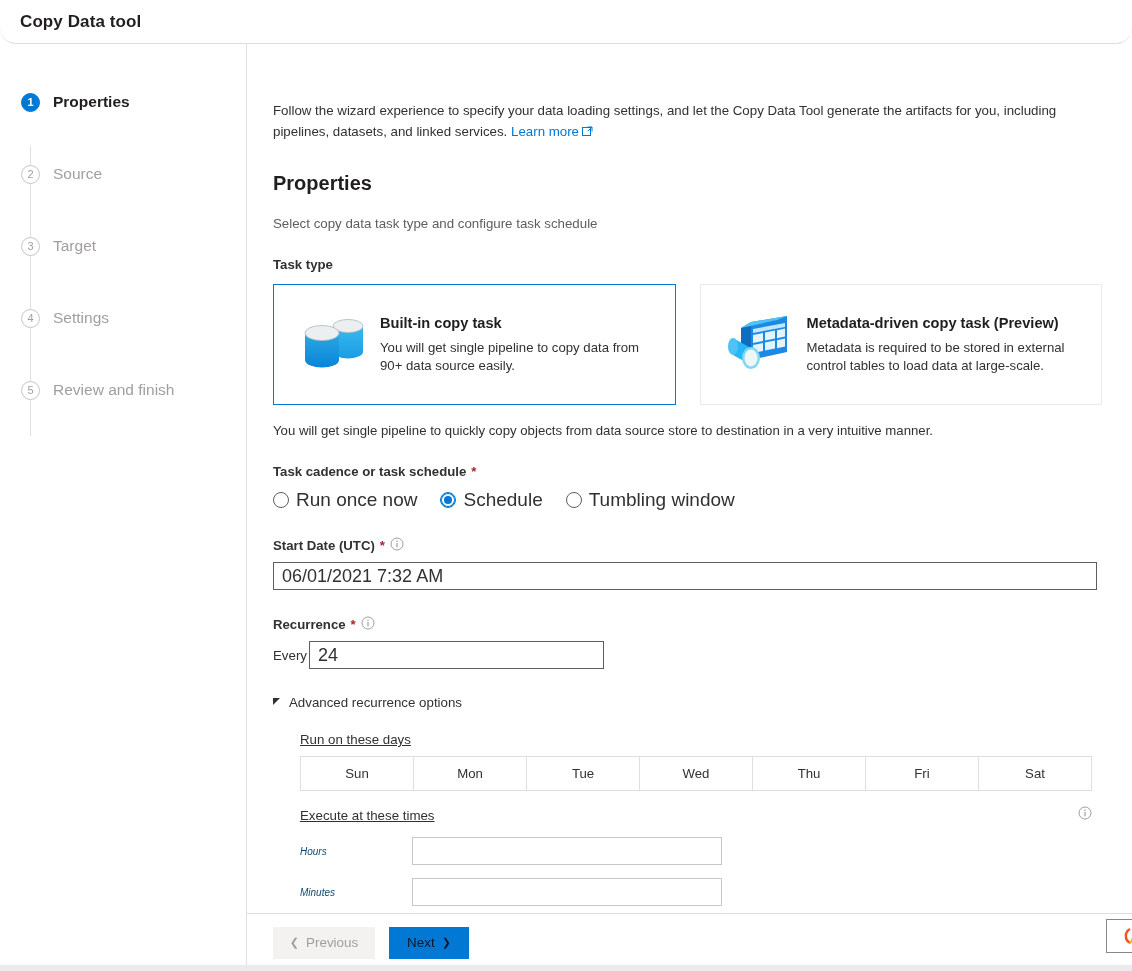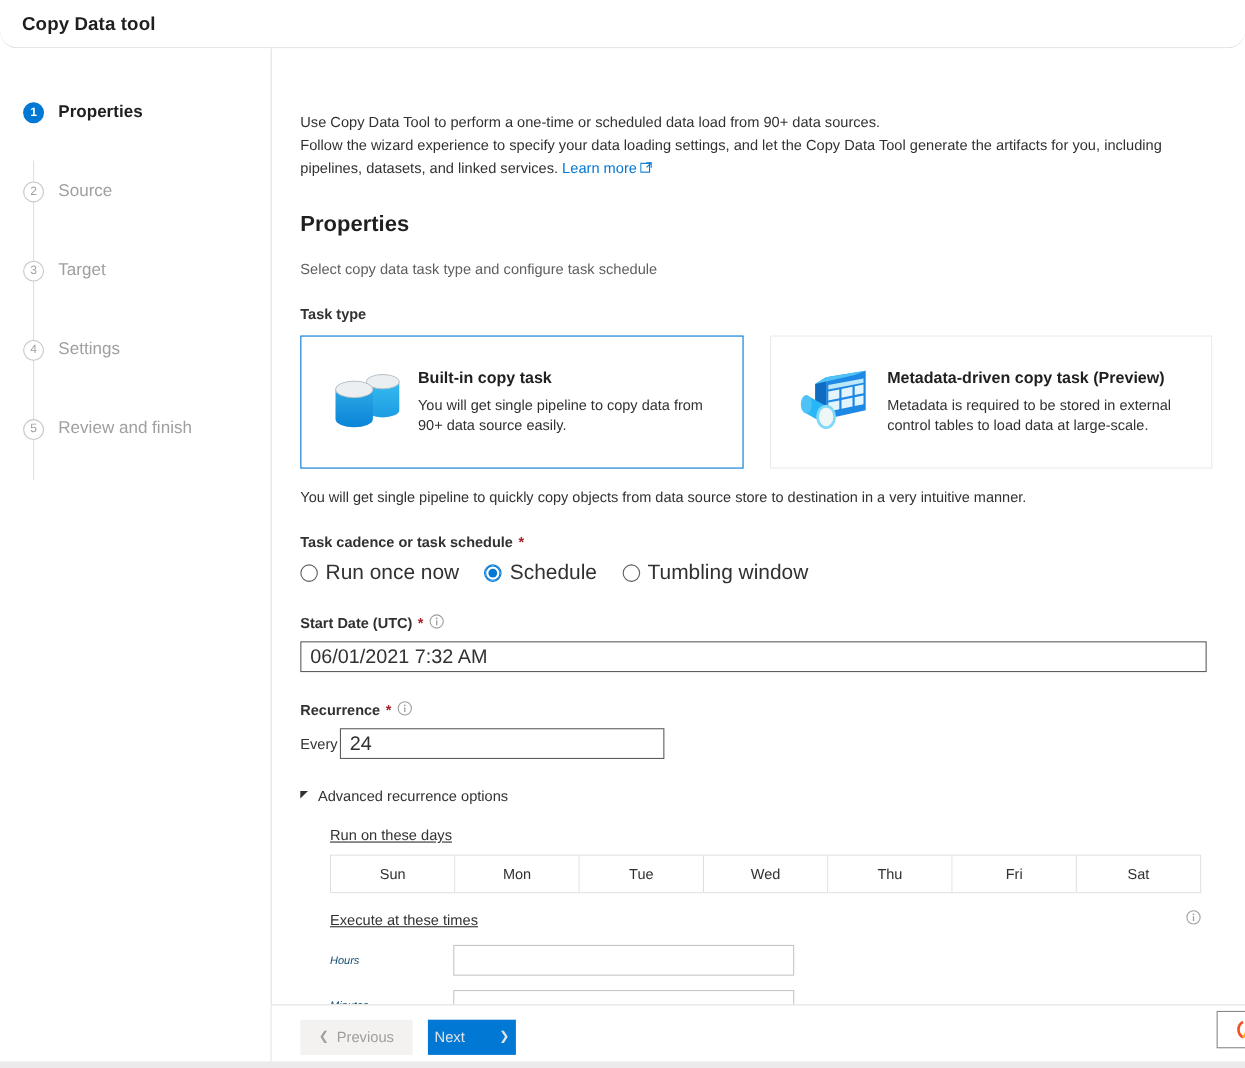--- a/index.html
+++ b/index.html
@@ -387,23 +387,22 @@
     border: none;
     cursor: pointer;
   }
   .btn-prev {
     background: #f3f2f1;
     color: #a19f9d;
     cursor: default;
   }
   .btn-next {
     background: #0078d4;
-    color: #e5e5e5;
+    color: #0f172a;
     min-width: 80px;
-    justify-content: space-between;
   }
   .chev { font-size: 11px; line-height: 1; }
 
   
   .corner-widget {
     position: absolute;
     right: -14px;
     bottom: 18px;
     width: 40px;
     height: 34px;
@@ -457,21 +456,20 @@
     <div class="step inactive">
       <div class="step-circle">5</div>
       <div class="step-label">Review and finish</div>
     </div>
   </div>
 
   <div class="main">
     <div class="main-scroll">
 
       <div class="intro">
-        <div class="intro-line">Use Copy Data Tool to perform a one-time or scheduled data load from 90+ data sources.</div>
         <div class="intro-line">Follow the wizard experience to specify your data loading settings, and let the Copy Data Tool generate the artifacts for you, including</div>
         <div class="intro-line">
           <span>pipelines, datasets, and linked services.</span>
           <a class="link">Learn more</a><span class="ext-icon"><svg width="11" height="11" viewBox="0 0 11 11">
                 <rect x="0.5" y="1.5" width="8" height="8" fill="none" stroke="#0078d4" stroke-width="1"></rect>
                 <path d="M5.5 1 L10 1 L10 5.5" fill="none" stroke="#0078d4" stroke-width="1"></path>
                 <path d="M5.8 5.2 L10 1" stroke="#0078d4" stroke-width="1"></path>
               </svg></span>
         </div>
       </div>

